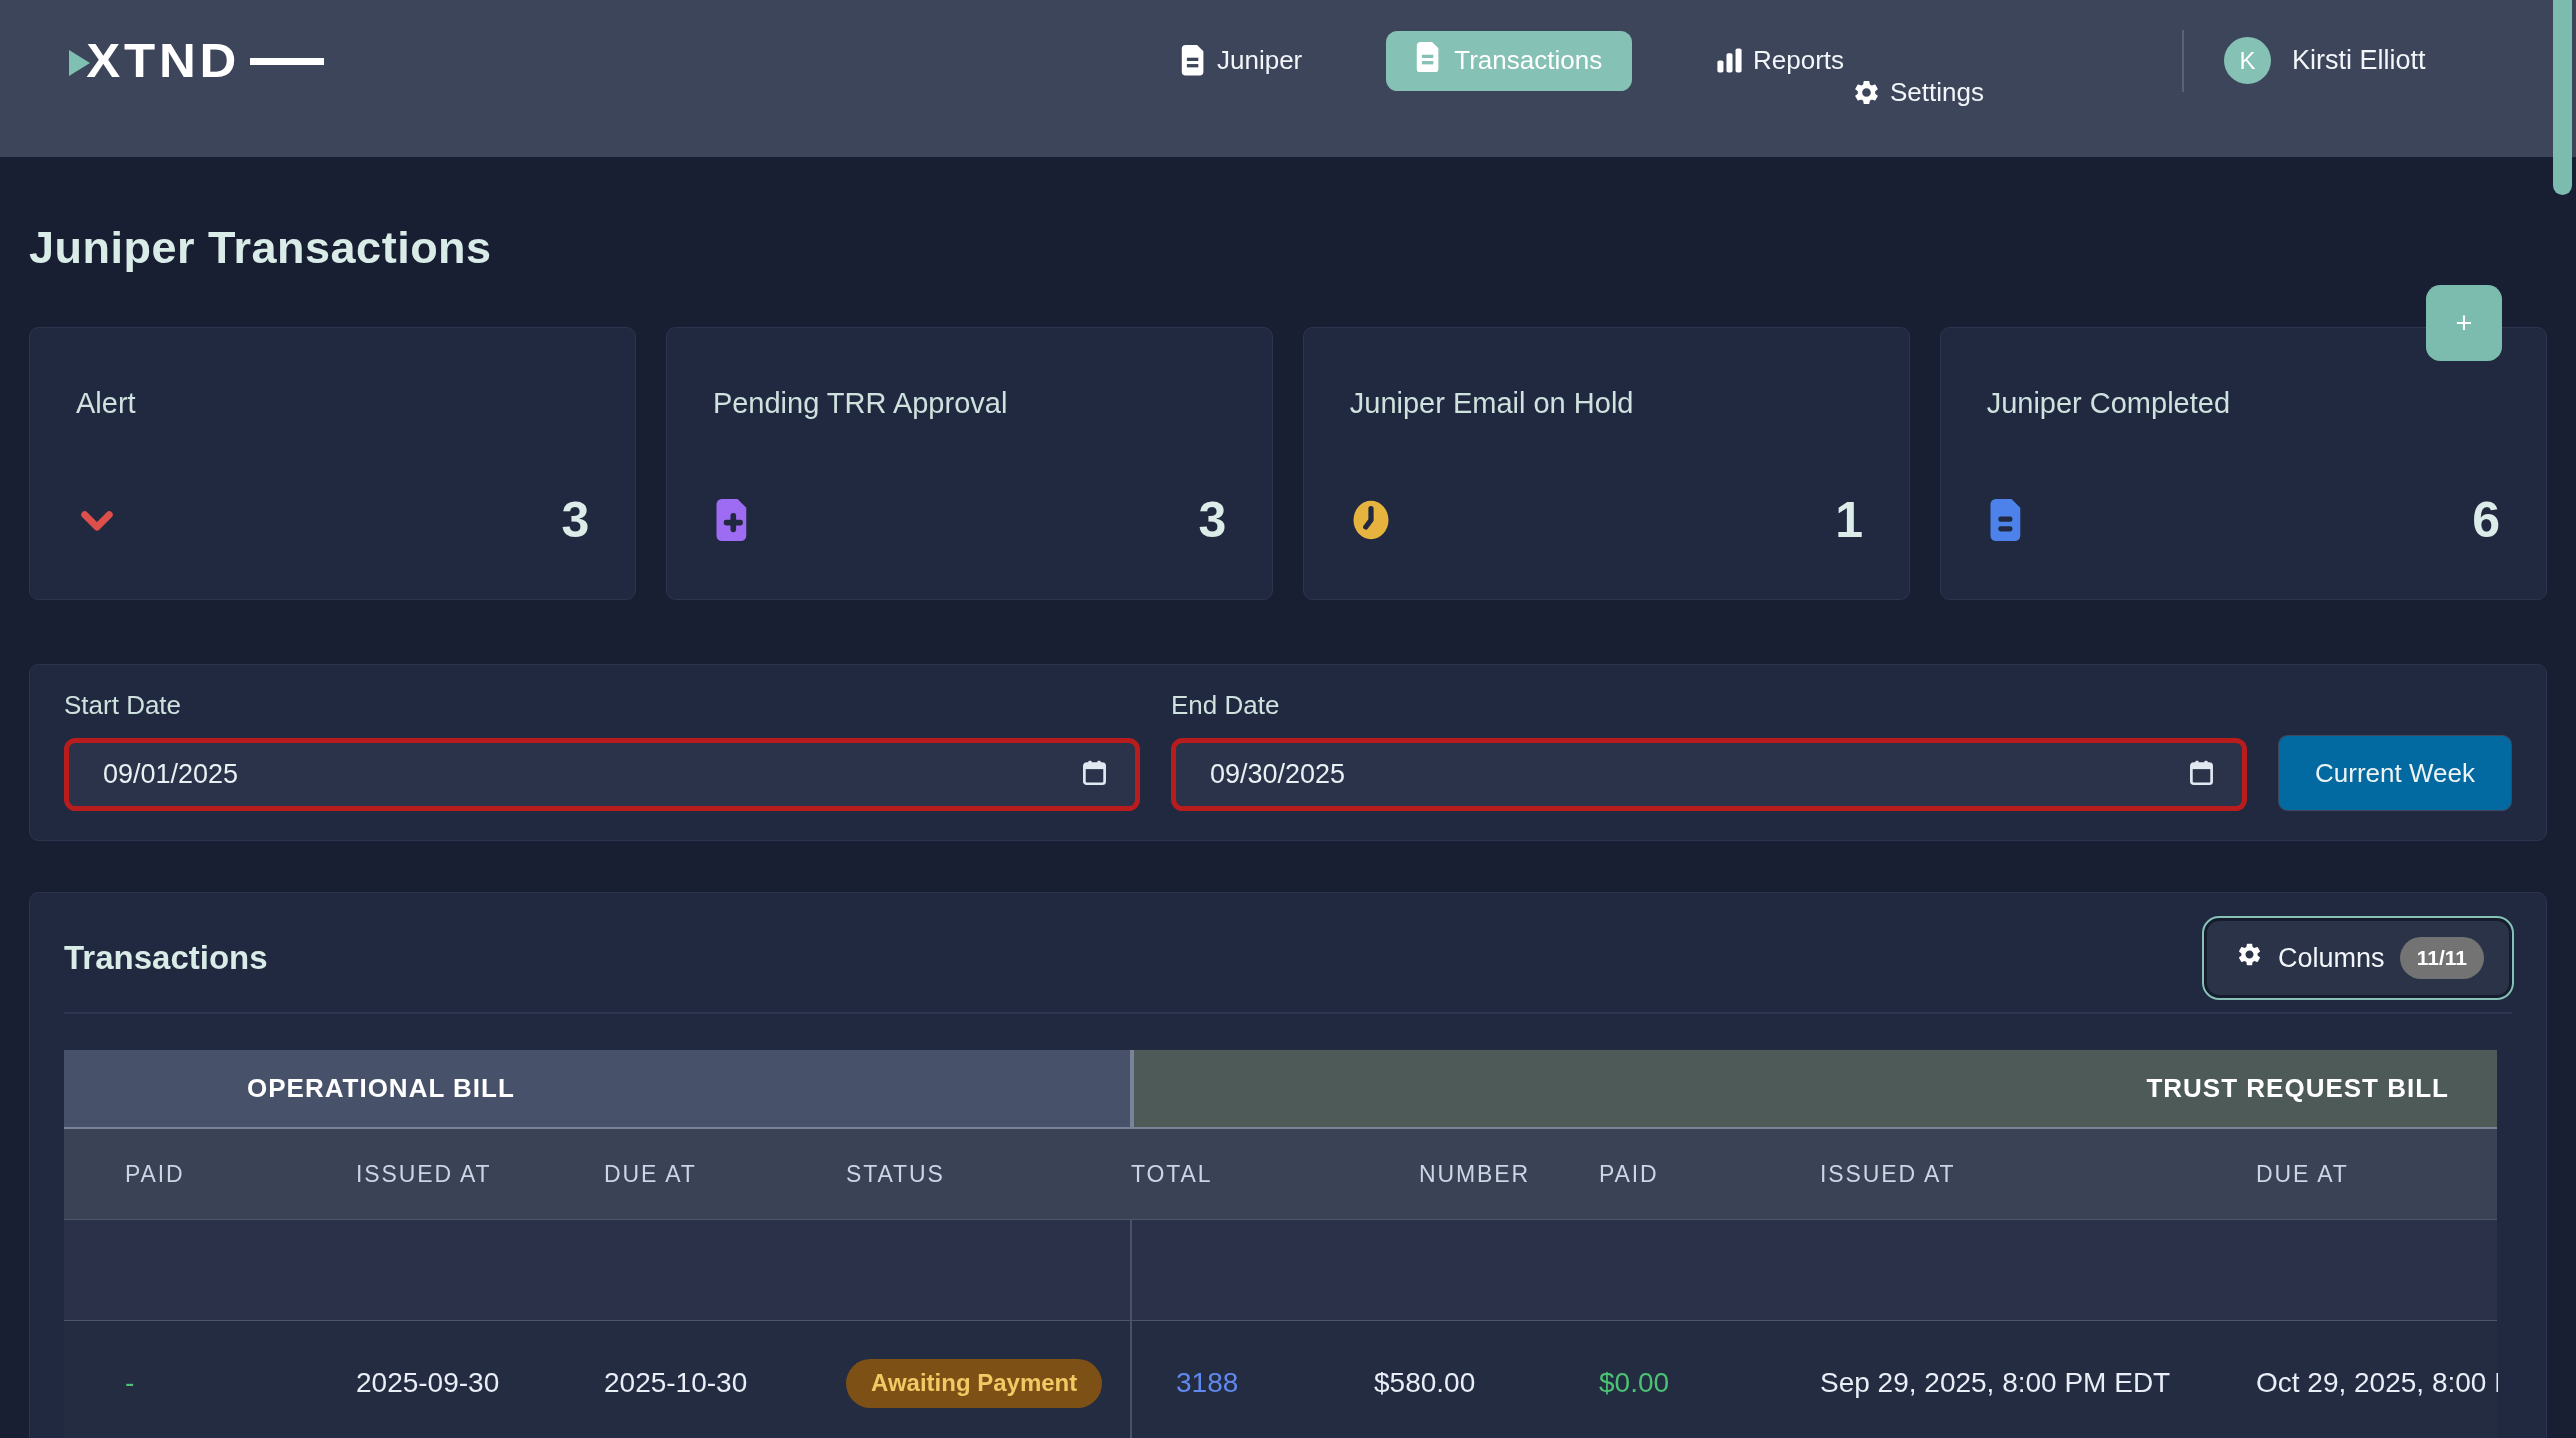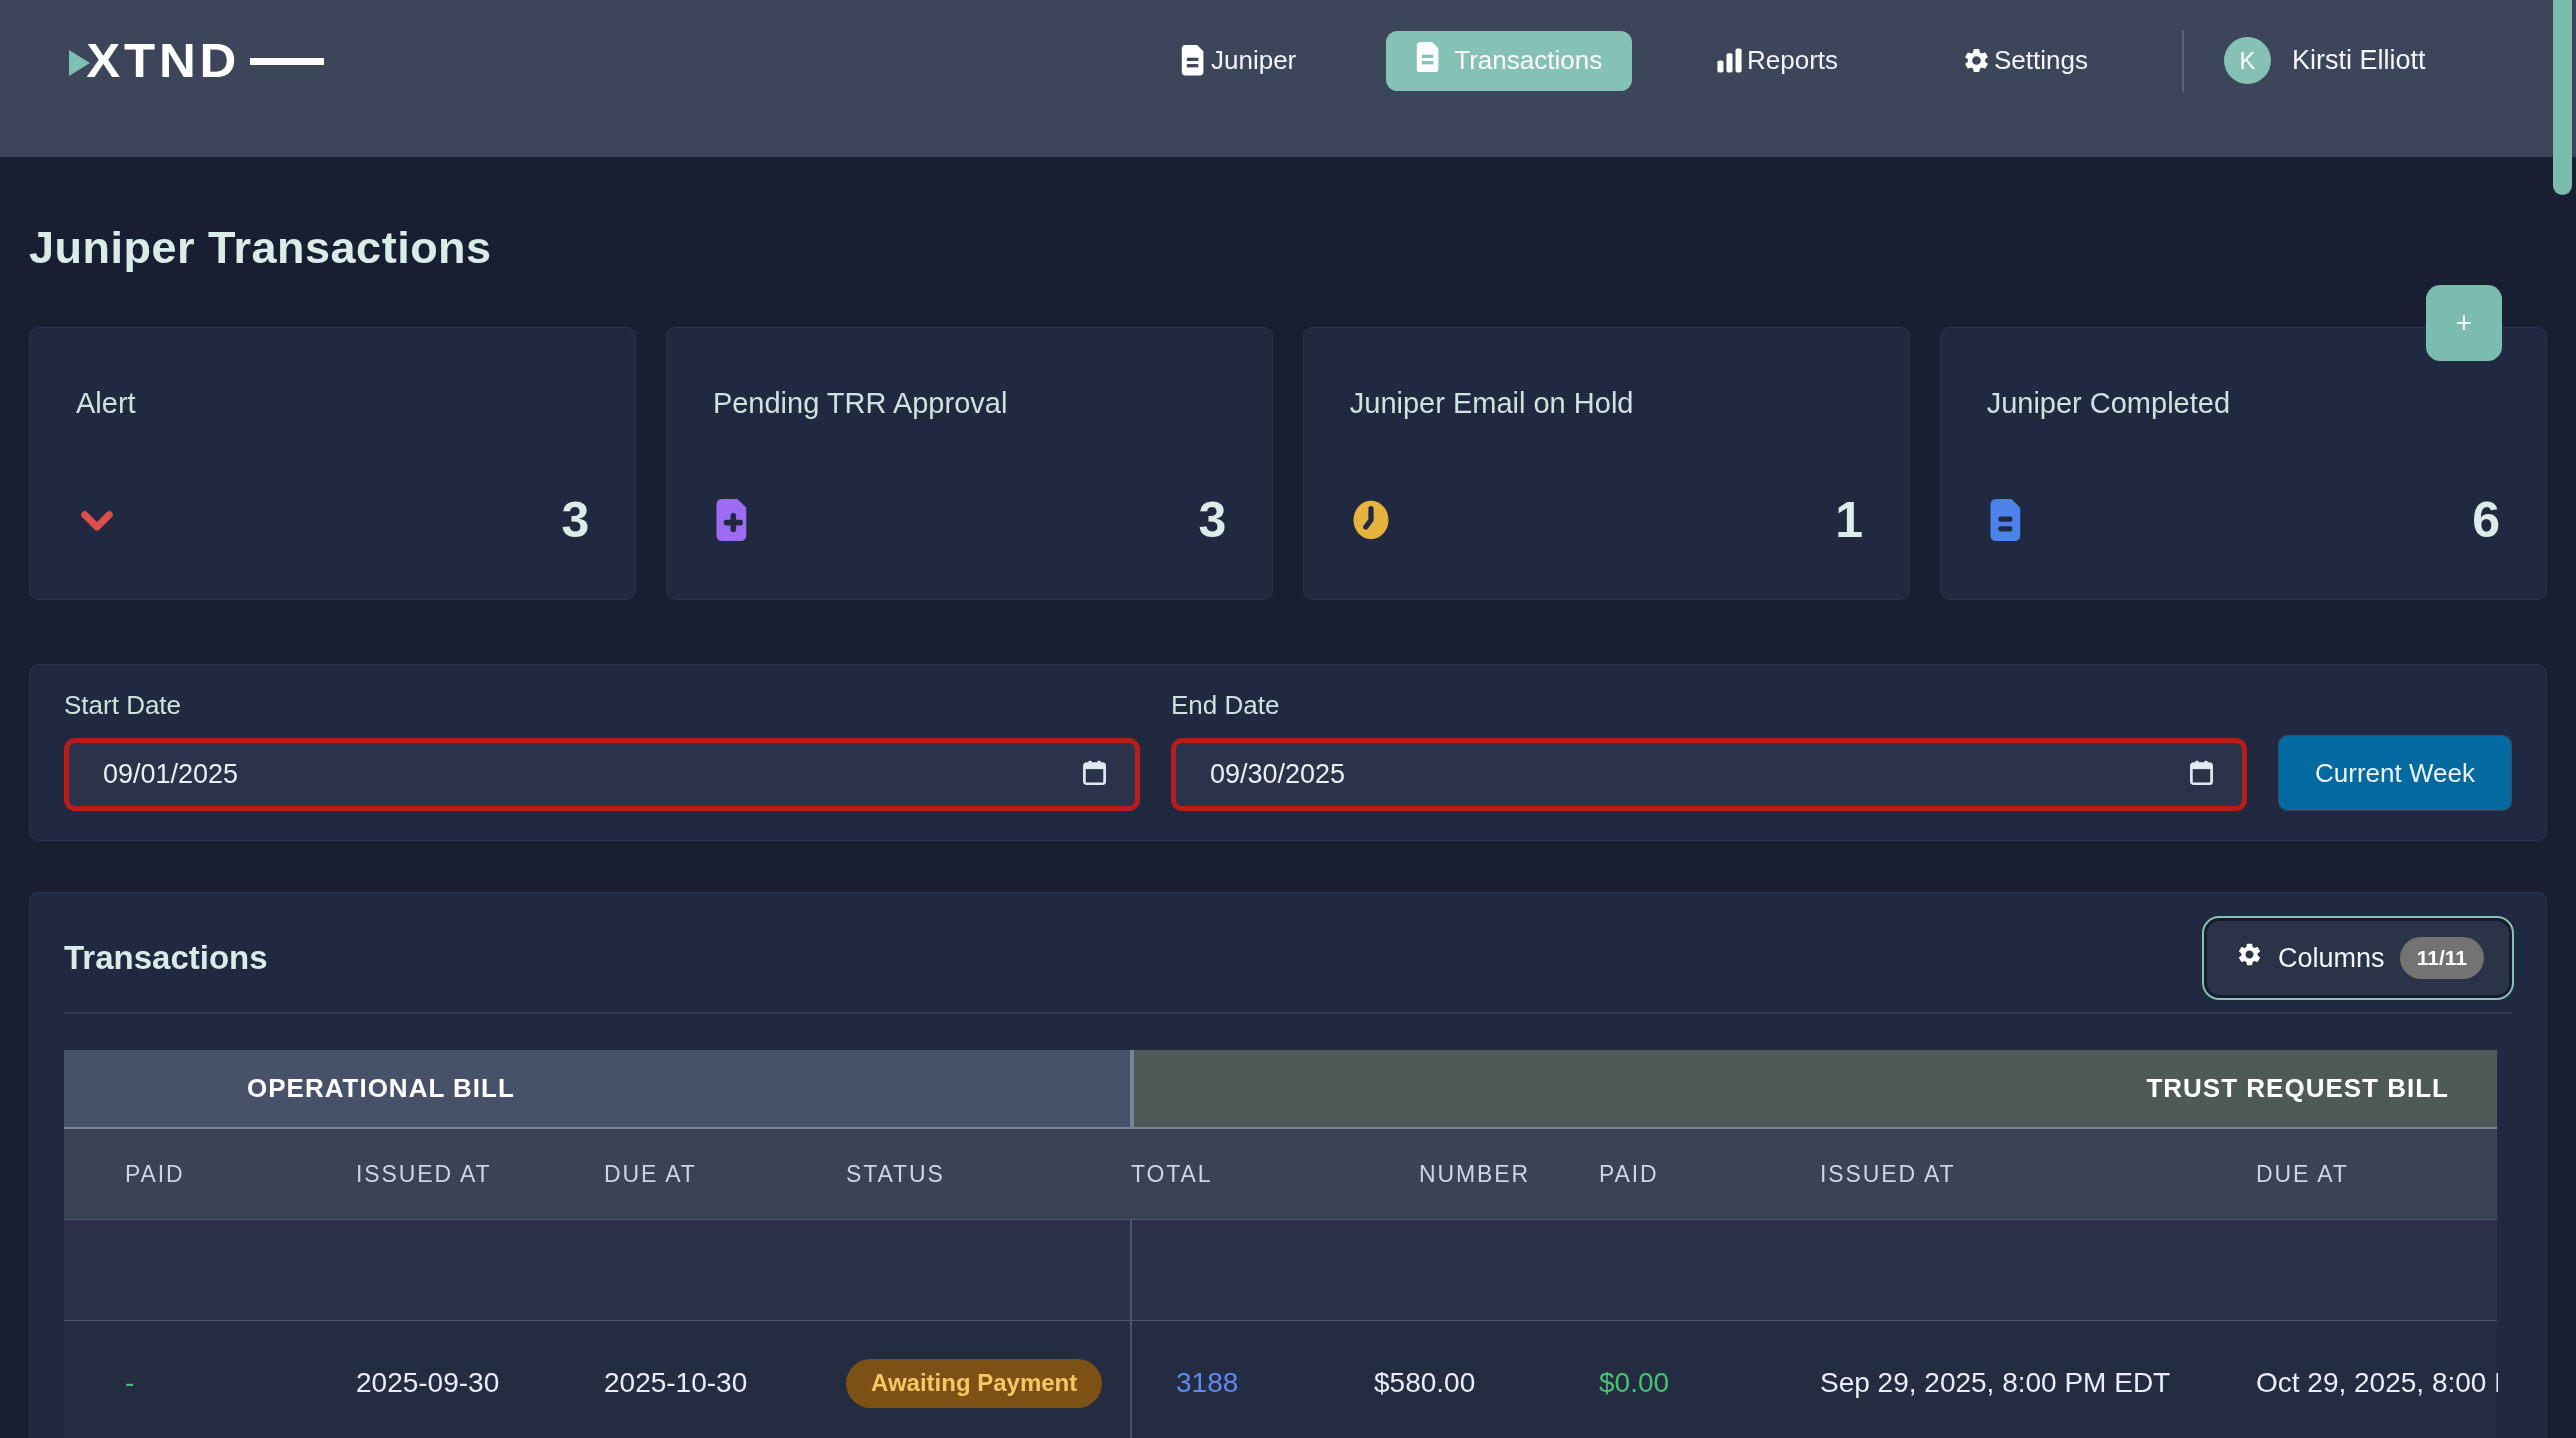--- a/index.html
+++ b/index.html
@@ -22,21 +22,21 @@
     border-top:13.3px solid transparent; border-bottom:13.3px solid transparent;
     border-left:21px solid #7fc0b2;
   }
   .brand-text {
     font-size:51px; font-weight:700; color:#ffffff; letter-spacing:3.8px;
     transform:scaleY(0.96);
   }
   .brand-dash { width:74px; height:7.6px; background:#ffffff; margin-left:9.5px; margin-top:1.9px; }
 
   .nav-item {
-    position:absolute; top:0; height:121px; display:flex; align-items:center; gap:3px;
+    position:absolute; top:0; height:121px; display:flex; align-items:center; gap:9px;
     color:#f2f5f9; font-size:26px; cursor:pointer;
   }
   .nav-item svg { display:block; }
   .nav-pill {
     position:absolute; left:1386px; top:30.5px; width:246px; height:60px;
     background:#85c1b4; border-radius:11.4px;
     display:flex; align-items:center; justify-content:center; gap:11.4px;
     color:#ffffff; font-size:26px; cursor:pointer;
   }
   .nav-divider { position:absolute; left:2182px; top:29.5px; width:1.9px; height:62px; background:#5a627a; }
@@ -201,21 +201,21 @@
     <span>
       <svg width="29" height="29" viewBox="0 0 24 24">
           <rect x="2" y="12" width="5" height="10" rx="1.5" fill="#ffffff"></rect>
           <rect x="9.5" y="6" width="5" height="16" rx="1.5" fill="#ffffff"></rect>
           <rect x="17" y="2" width="5" height="20" rx="1.5" fill="#ffffff"></rect>
         </svg>
     </span>
     <span>Reports</span>
   </div>
 
-  <div class="nav-item" style="left:1962px;">
+  <div class="nav-item" style="left:1852px;margin-top:32px;">
     <span>
       <svg width="29" height="29" viewBox="0 0 24 24">
           <path fill="#ffffff" d="M19.14,12.94c0.04-0.3,0.06-0.61,0.06-0.94c0-0.32-0.02-0.64-0.07-0.94l2.03-1.58c0.18-0.14,0.23-0.41,0.12-0.61 l-1.92-3.32c-0.12-0.22-0.37-0.29-0.59-0.22l-2.39,0.96c-0.5-0.38-1.03-0.7-1.62-0.94L14.4,2.81c-0.04-0.24-0.24-0.41-0.48-0.41 h-3.84c-0.24,0-0.43,0.17-0.47,0.41L9.25,5.35C8.66,5.59,8.12,5.92,7.63,6.29L5.24,5.33c-0.22-0.08-0.47,0-0.59,0.22L2.74,8.87 C2.62,9.08,2.66,9.34,2.86,9.48l2.03,1.58C4.84,11.36,4.8,11.69,4.8,12s0.02,0.64,0.07,0.94l-2.03,1.58 c-0.18,0.14-0.23,0.41-0.12,0.61l1.92,3.32c0.12,0.22,0.37,0.29,0.59,0.22l2.39-0.96c0.5,0.38,1.03,0.7,1.62,0.94l0.36,2.54 c0.05,0.24,0.24,0.41,0.48,0.41h3.84c0.24,0,0.44-0.17,0.47-0.41l0.36-2.54c0.59-0.24,1.13-0.56,1.62-0.94l2.39,0.96 c0.22,0.08,0.47,0,0.59-0.22l1.92-3.32c0.12-0.22,0.07-0.47-0.12-0.61L19.14,12.94z M12,15.6c-1.98,0-3.6-1.62-3.6-3.6 s1.62-3.6,3.6-3.6s3.6,1.62,3.6,3.6S13.98,15.6,12,15.6z"></path>
         </svg>
     </span>
     <span>Settings</span>
   </div>
 
   <div class="nav-divider"></div>
   <div class="avatar">K</div>

